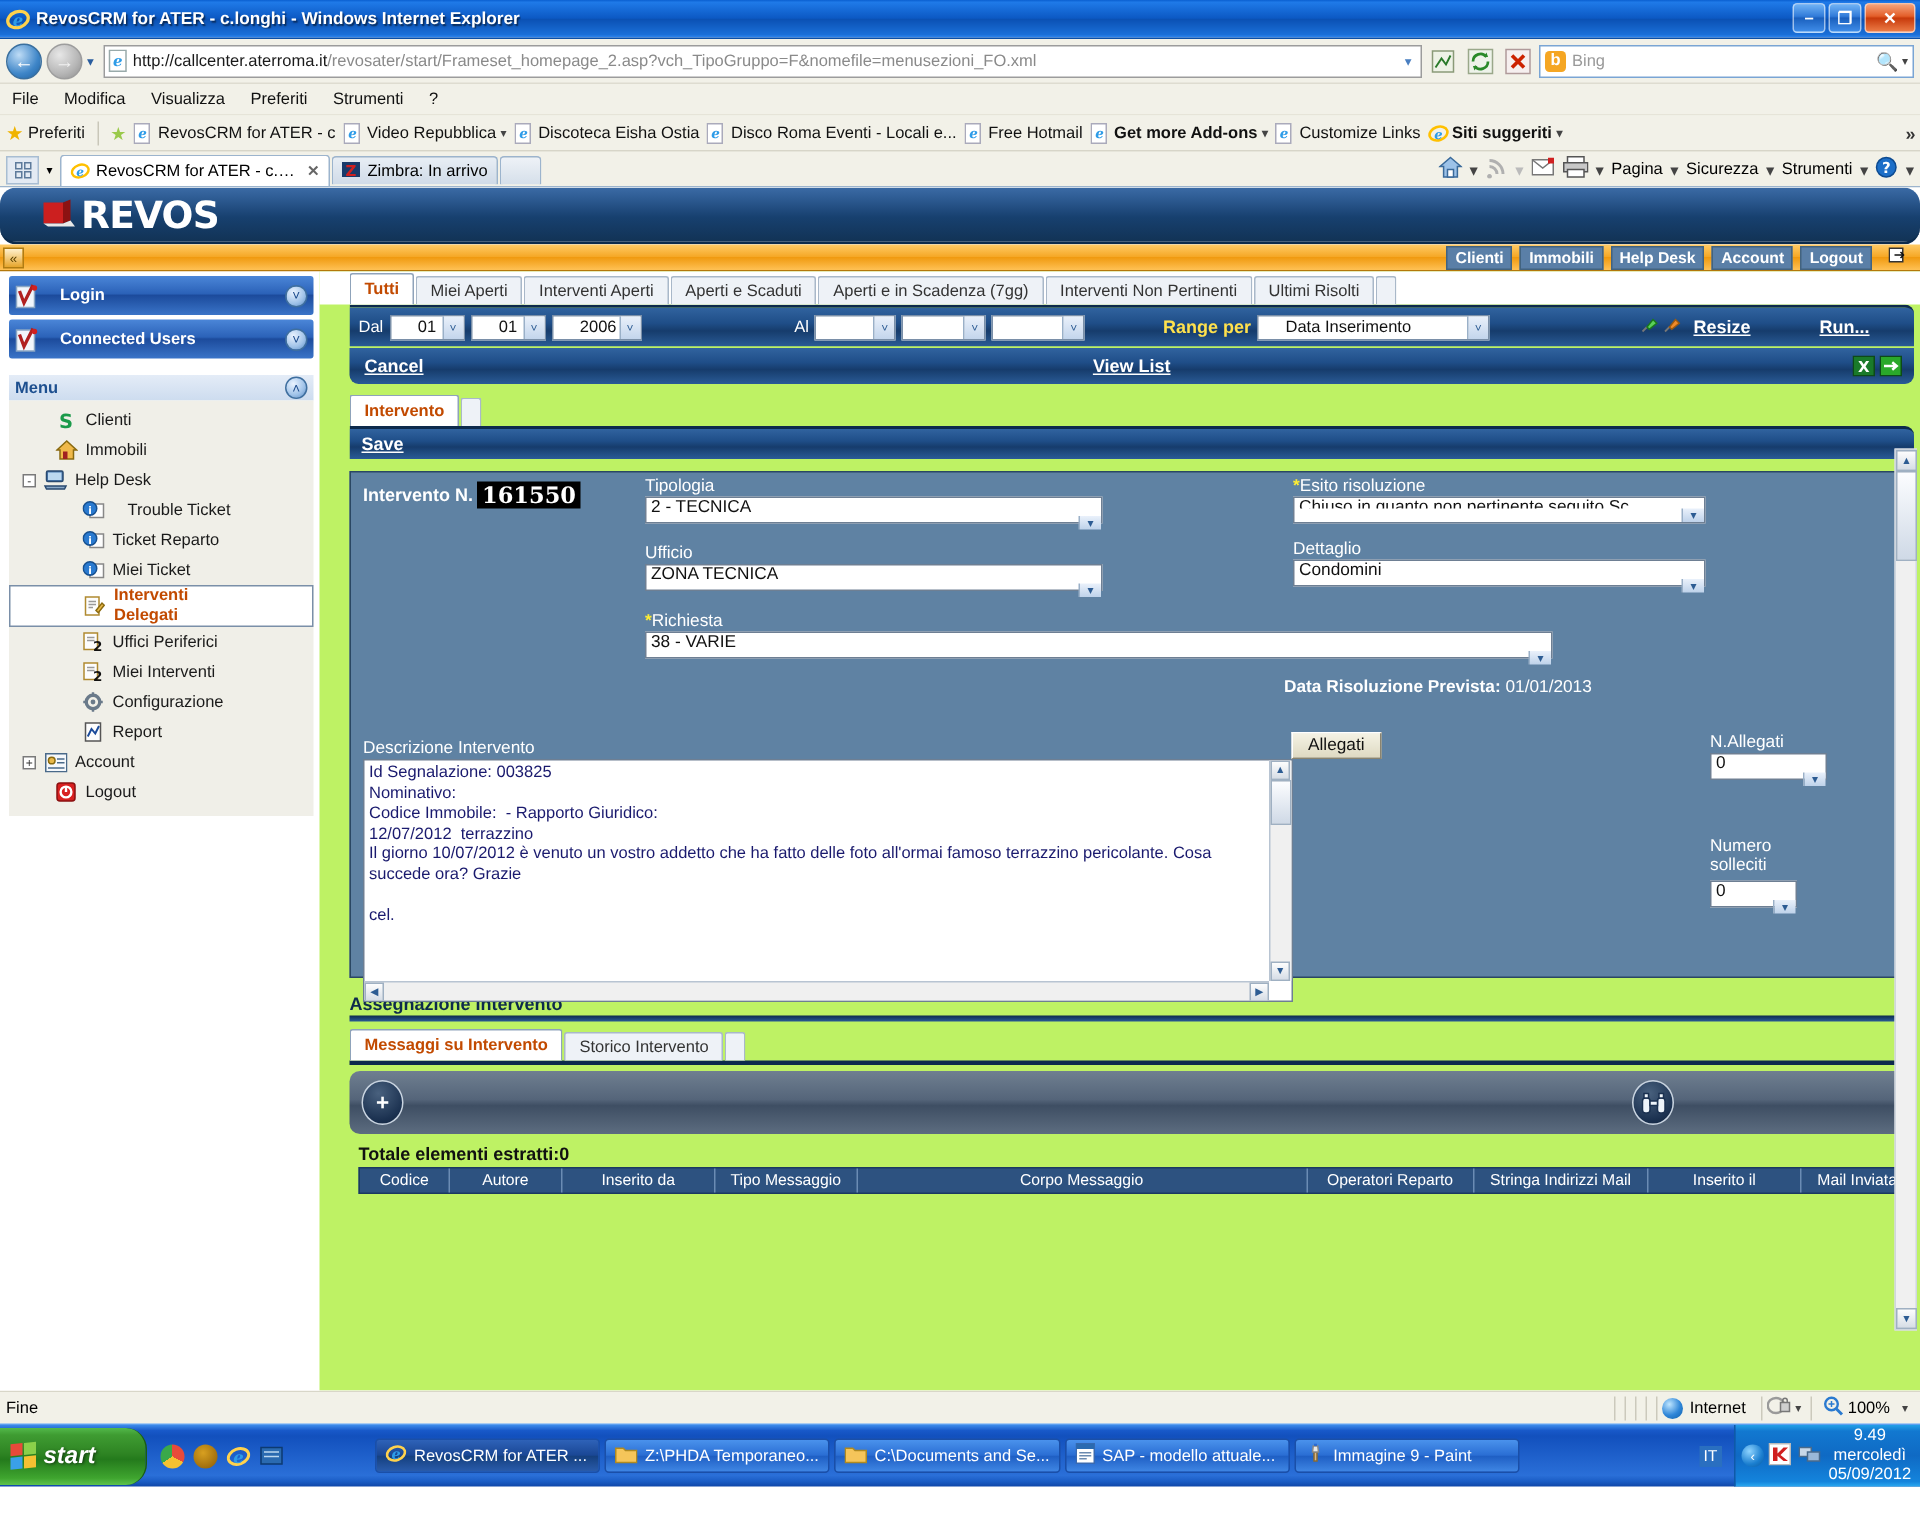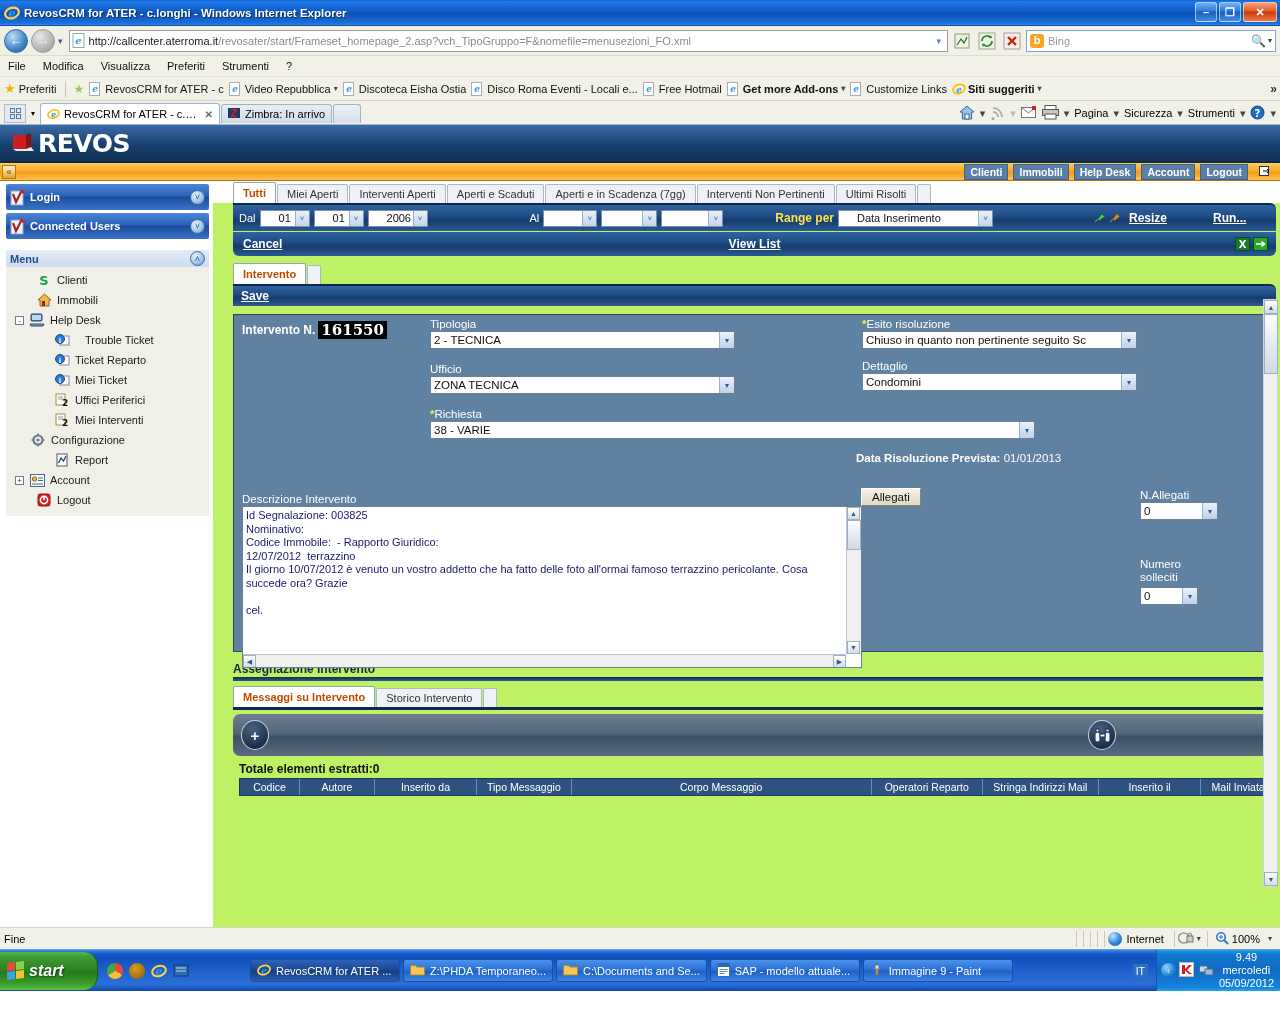--- a/index.html
+++ b/index.html
@@ -127,22 +127,23 @@
   .cmdbar { margin-left: auto; display: flex; align-items: center; gap: 5px; padding-right: 4px; height:22px;}
   .cmdbar span { font-size: 11px; }
 
   
   .page { width: 1280px; height: 802px; position: relative; background: #fff; overflow: hidden;}
 
   
   .revos-head {
     height: 38px;
     background: linear-gradient(to bottom,#3b6ba5 0%, #2f5d95 18%, #17406f 55%, #123355 100%);
-    display: flex; align-items: center; padding-left: 10px;
+    display: flex; align-items: center; padding-left: 26px;
     border-bottom: 2px solid #0c2b4c;
+    border-radius: 11px;
   }
   .revos-cube { width: 26px; height: 22px; position: relative; margin-right: 2px; }
   .revos-word { color: #fff; font-weight: bold; font-size: 25px; letter-spacing: -0.5px; font-family: "DejaVu Sans", sans-serif; }
 
   .orange-bar {
     height: 18px; background: linear-gradient(to bottom,#ffcb66,#f5a623 50%,#f09a10 51%,#ffc155);
     display: flex; align-items: center; padding: 0 2px;
     border-bottom: 1px solid #b4780a;
   }
   .collapse-l {
@@ -155,21 +156,21 @@
     background: #5a7fa7; color: #fff; font-weight: bold; font-size: 10.5px;
     padding: 1px 5px; border: 1px solid #42637f;
   }
 
   
   .sidebar { position: absolute; left: 0; top: 56px; width: 213px; bottom: 0; background: #fff; }
   .sbpanel {
     height: 26px; margin: 3px 4px 0 6px;
     background: linear-gradient(to bottom,#4b86d8 0%, #2b62b8 45%, #1c4b9c 50%, #3a74c8 100%);
     border: 1px solid #1a4versal; border-radius: 2px;
-    display: flex; align-items: center; padding: 0 4px; gap: 3px;
+    display: flex; align-items: center; padding: 0 4px; gap: 13px;
     position: relative;
   }
   .sbpanel .ptitle { color: #fff; font-weight: bold; font-size: 11px; }
   .sbpanel .pbtn {
     margin-left: auto; width: 15px; height: 15px; border-radius: 50%;
     background: radial-gradient(circle at 35% 30%, #eaf3ff, #9fc2e8 60%, #5b8cc5);
     border: 1px solid #3f6f9f; color: #1c4b8c; font-size: 9px;
     display: flex; align-items: center; justify-content: center;
   }
   .chk-ico { width: 17px; height: 17px; flex: none; }
@@ -250,21 +251,21 @@
   }
 
   .formpanel {
     margin: 8px 4px 0 20px; background: #5f82a3; border: 1px solid #2a4763;
     height: 338px; position: relative; padding: 6px 8px;
   }
   .fl { color: #fff; font-size: 11.5px; margin-bottom: 1px; }
   .fl .req { color: #ffee33; font-weight: bold; }
   .finput {
     background: #fff; border: 1px solid #6e7f93; height: 18px;
-    display: flex; align-items: center; padding-left: 3px; font-size: 11.5px; color: #111;
+    display: flex; padding-left: 3px; font-size: 11.5px; color: #111; flex-direction: column;
   }
   .finput .arr {
     margin-left: auto; width: 15px; height: 16px;
     background: linear-gradient(to bottom,#eaf1fb,#bed2ea);
     border-left: 1px solid #9ab0c8; color: #2d5c93; font-size: 8px;
     display: flex; align-items: center; justify-content: center;
   }
   .intnum { background:#000; color:#fff; font-size: 15px; font-weight: bold; padding: 0 3px; font-family:"DejaVu Serif",serif;}
 
   .ta {
@@ -673,20 +674,30 @@
         <span class="mico">
             <svg width="15" height="14" viewBox="0 0 15 14">
               <rect x="5" y="3" width="9" height="9" fill="#fdfdfd" stroke="#888"></rect>
               <circle cx="5" cy="6" r="4.5" fill="#2a7ad0" stroke="#17508f"></circle>
               <text x="5" y="9.5" font-size="7" font-weight="bold" fill="#fff" text-anchor="middle" font-family="DejaVu Sans">i</text>
             </svg>
           </span>
         <span class="mlbl" style="margin-left:5px">Miei Ticket</span>
       </div>
 
+      <div class="mrow two sel" style="padding-left:48px">
+        <span class="mico">
+            <svg width="14" height="14" viewBox="0 0 14 14">
+              <rect x="1" y="1" width="9" height="12" fill="#fdfdfd" stroke="#b08a30"></rect>
+              <path d="M3 4 h5 M3 6 h5 M3 8 h3" stroke="#9a9a9a"></path>
+              <path d="M8 10 L12 5 L13.5 6.5 L9.5 11.5 Z" fill="#e8b84a" stroke="#8a6a10"></path>
+            </svg>
+          </span>
+        <span class="mlbl" style="margin-left:5px;width:75px;white-space:normal">Interventi Delegati</span>
+      </div>
 
       <div class="mrow" style="padding-left:48px">
         <span class="mico">
             <svg width="14" height="14" viewBox="0 0 14 14">
               <rect x="1" y="1" width="9" height="11" fill="#fdfdfd" stroke="#b08a30"></rect>
               <path d="M3 4 h5 M3 6 h5" stroke="#9a9a9a"></path>
               <text x="7" y="13" font-size="9" font-weight="bold" fill="#111" font-family="DejaVu Sans">2</text>
             </svg>
           </span>
         <span class="mlbl" style="margin-left:5px">Uffici Periferici</span>
@@ -696,21 +707,21 @@
         <span class="mico">
             <svg width="14" height="14" viewBox="0 0 14 14">
               <rect x="1" y="1" width="9" height="11" fill="#fdfdfd" stroke="#b08a30"></rect>
               <path d="M3 4 h5 M3 6 h5" stroke="#9a9a9a"></path>
               <text x="7" y="13" font-size="9" font-weight="bold" fill="#111" font-family="DejaVu Sans">2</text>
             </svg>
           </span>
         <span class="mlbl" style="margin-left:5px">Miei Interventi</span>
       </div>
 
-      <div class="mrow" style="padding-left:24px">
+      <div class="mrow" style="padding-left:48px">
         <span class="mico">
             <svg width="14" height="14" viewBox="0 0 14 14">
               <circle cx="7" cy="7" r="4.5" fill="none" stroke="#6a7a8a" stroke-width="2.2"></circle>
               <circle cx="7" cy="7" r="1.6" fill="#6a7a8a"></circle>
               <path d="M7 0.5v2M7 11.5v2M0.5 7h2M11.5 7h2" stroke="#6a7a8a" stroke-width="1.6"></path>
             </svg>
           </span>
         <span class="mlbl" style="margin-left:5px">Configurazione</span>
       </div>
 

